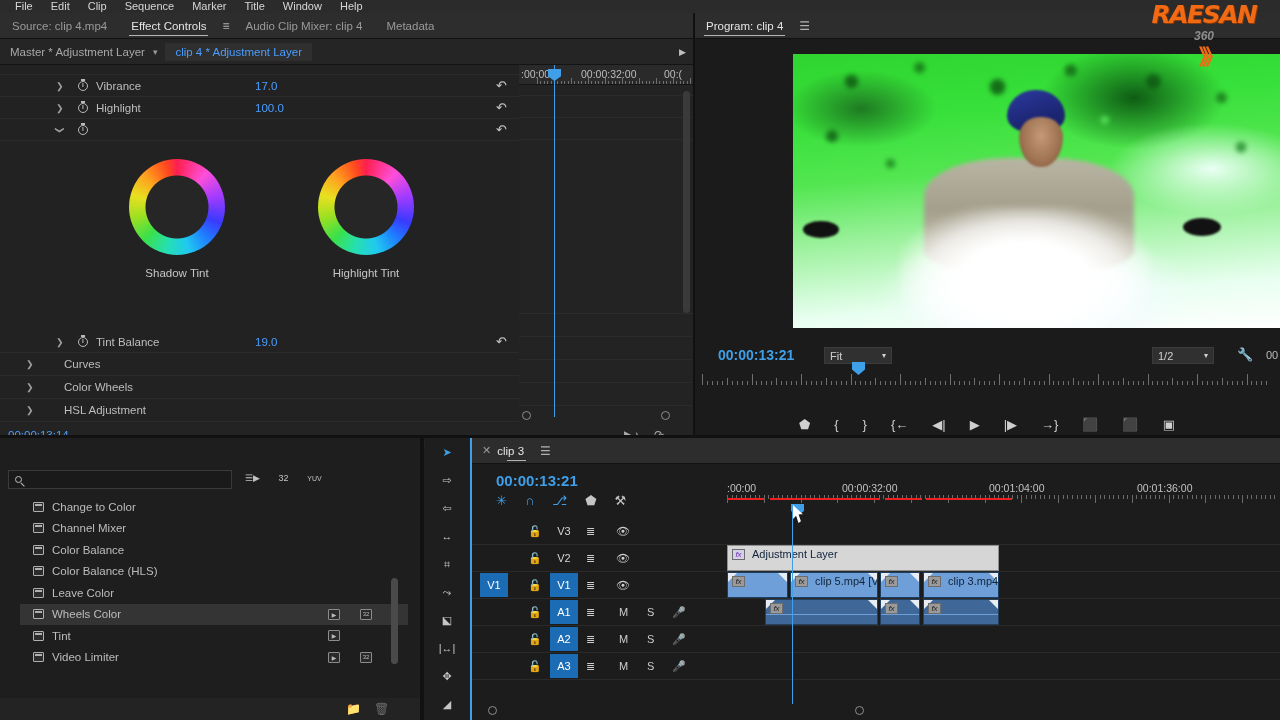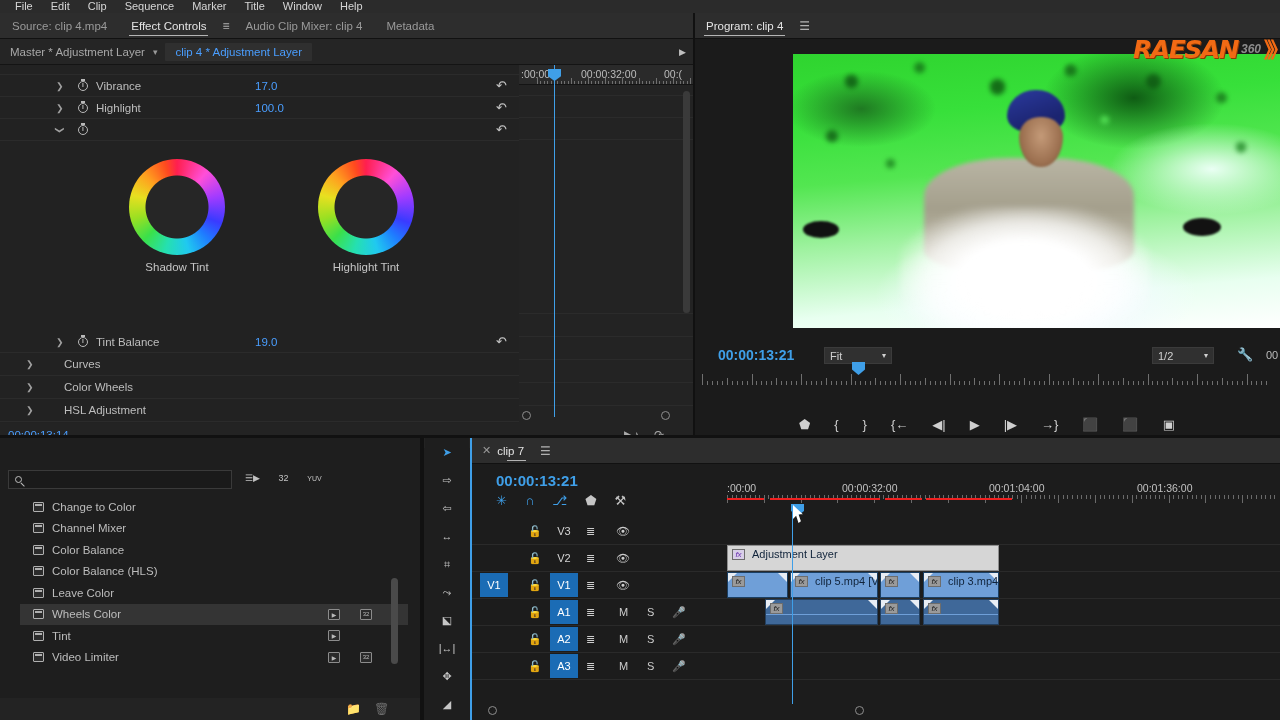--- a/index.html
+++ b/index.html
@@ -85,21 +85,21 @@
   .wheel-wrap { position: absolute; text-align: center; width: 140px; }
   .wheel {
     width: 96px; height: 96px; border-radius: 50%; margin: 0 auto;
     background:
       radial-gradient(circle at center, #262626 0 31px, rgba(0,0,0,0) 32px),
       conic-gradient(from 0deg,
         #ff1f4f 0deg, #ff4fd8 40deg, #a23bff 75deg, #3a3aff 110deg,
         #1f7bff 135deg, #20c9f0 165deg, #25e0b0 195deg, #3ae04a 225deg,
         #9ae022 255deg, #e8e020 285deg, #ffa01f 315deg, #ff4a1f 345deg, #ff1f4f 360deg);
   }
-  .wheel-label { font-size: 11.5px; color: #c6c6c6; margin-top: 6px; text-align: center; }
+  .wheel-label { font-size: 11.5px; color: #c6c6c6; margin-top: 12px; text-align: center; }
 
   .ec-sub { height: 23px; display: flex; align-items: center; border-bottom: 1px solid #2b2b2b; }
   .ec-sub .arrow-r { position: absolute; left: 26px; }
   .ec-sub .ec-label { position: absolute; left: 64px; }
 
   
   .ec-ruler {
     position: absolute; top: 52px; left: 519px; width: 175px; height: 20px;
     background: #2a2a2a; border-bottom: 1px solid #141414; overflow: hidden;
   }
@@ -190,21 +190,21 @@
     position: absolute; left: 80%; top: 60%; width: 38px; height: 18px;
     background: #121212; border-radius: 50%; filter: blur(1.1px);
   }
   .headlight-glow {
     position: absolute; left: 22%; top: 56%; width: 250px; height: 140px;
     background: radial-gradient(ellipse at center, #ffffff 0 36%, rgba(255,255,255,.72) 56%, rgba(255,255,255,0) 78%);
     filter: blur(3px);
   }
   .logo {
     position: absolute; right: 6px; top: 18px; width: 140px; height: 36px;
-    display: flex; align-items: center; justify-content: flex-end; gap: 3px;
+    display: flex; align-items: center; justify-content: flex-end; gap: 3px; flex-direction: column;
   }
   .logo-main {
     font-family: "DejaVu Sans", sans-serif; font-weight: bold; font-style: italic;
     font-size: 25px; color: #f26a14; letter-spacing: -1.5px; line-height: 1;
     text-shadow: 1px 1px 0 #8c3a06;
   }
   .logo-360 { font-size: 12px; font-weight: bold; color: #8d8d8d; font-style: italic; line-height: 1; }
   .logo-chev { color: #f26a14; font-size: 22px; font-weight: bold; line-height: 1; letter-spacing: -4px; }
 
   .pgm-tcbar { position: absolute; left: 0; top: 330px; width: 586px; height: 24px; }
@@ -728,21 +728,21 @@
       <div class="tool">⤳</div>
       <div class="tool">⬕</div>
       <div class="tool">|↔|</div>
       <div class="tool">✥</div>
       <div class="tool">◢</div>
     </div>
 
   <div class="panel" id="timeline">
     <div class="panel-tabs">
       <span class="tl-close">✕</span>
-      <span class="ptab active" style="padding-left:0;">clip 7</span>
+      <span class="ptab active" style="padding-left:0;">clip 3</span>
       <span class="hamb">☰</span>
     </div>
 
     <span class="tl-tc">00:00:13:21</span>
     <div class="tl-tools" id="tlTools">
         <span class="tl-tool-ico">✳</span>
         <span class="tl-tool-ico">∩</span>
         <span class="tl-tool-ico">⎇</span>
         <span class="tl-tool-ico grey">⬟</span>
         <span class="tl-tool-ico grey">⚒</span>

